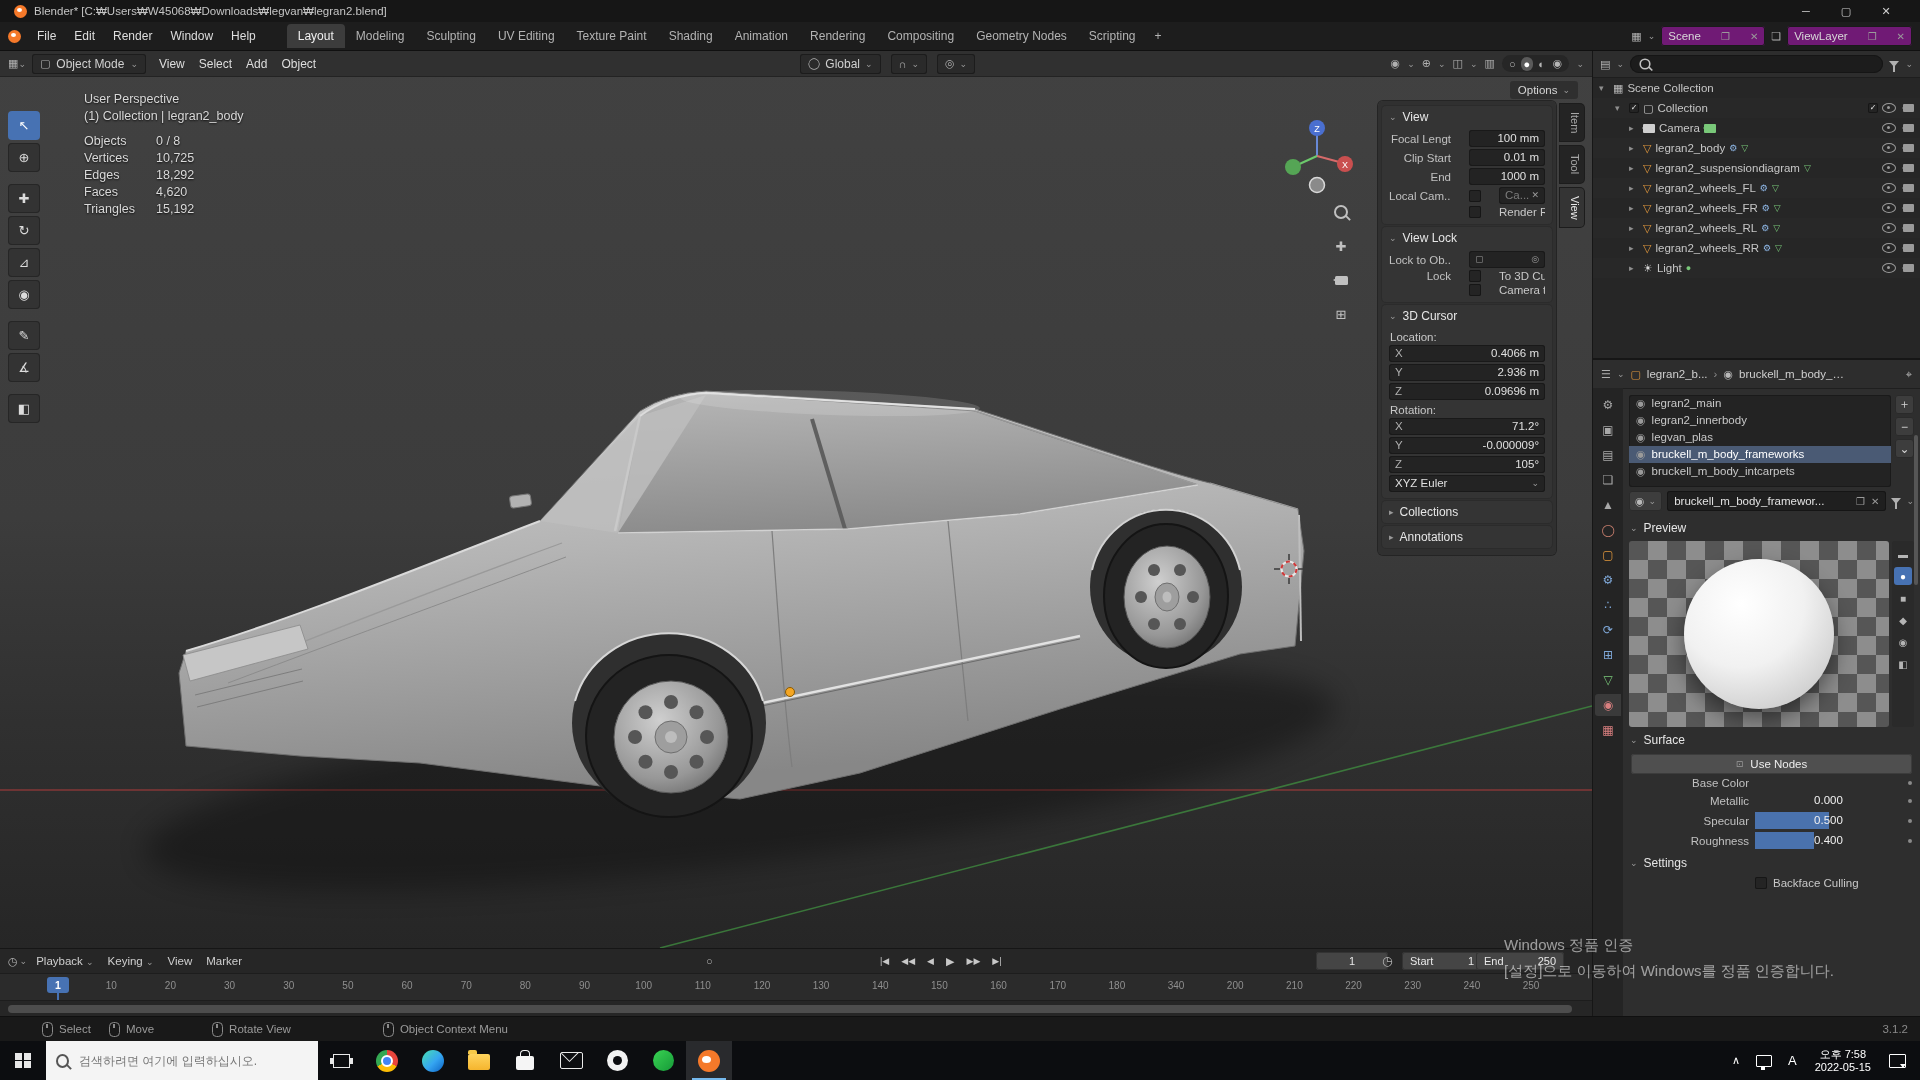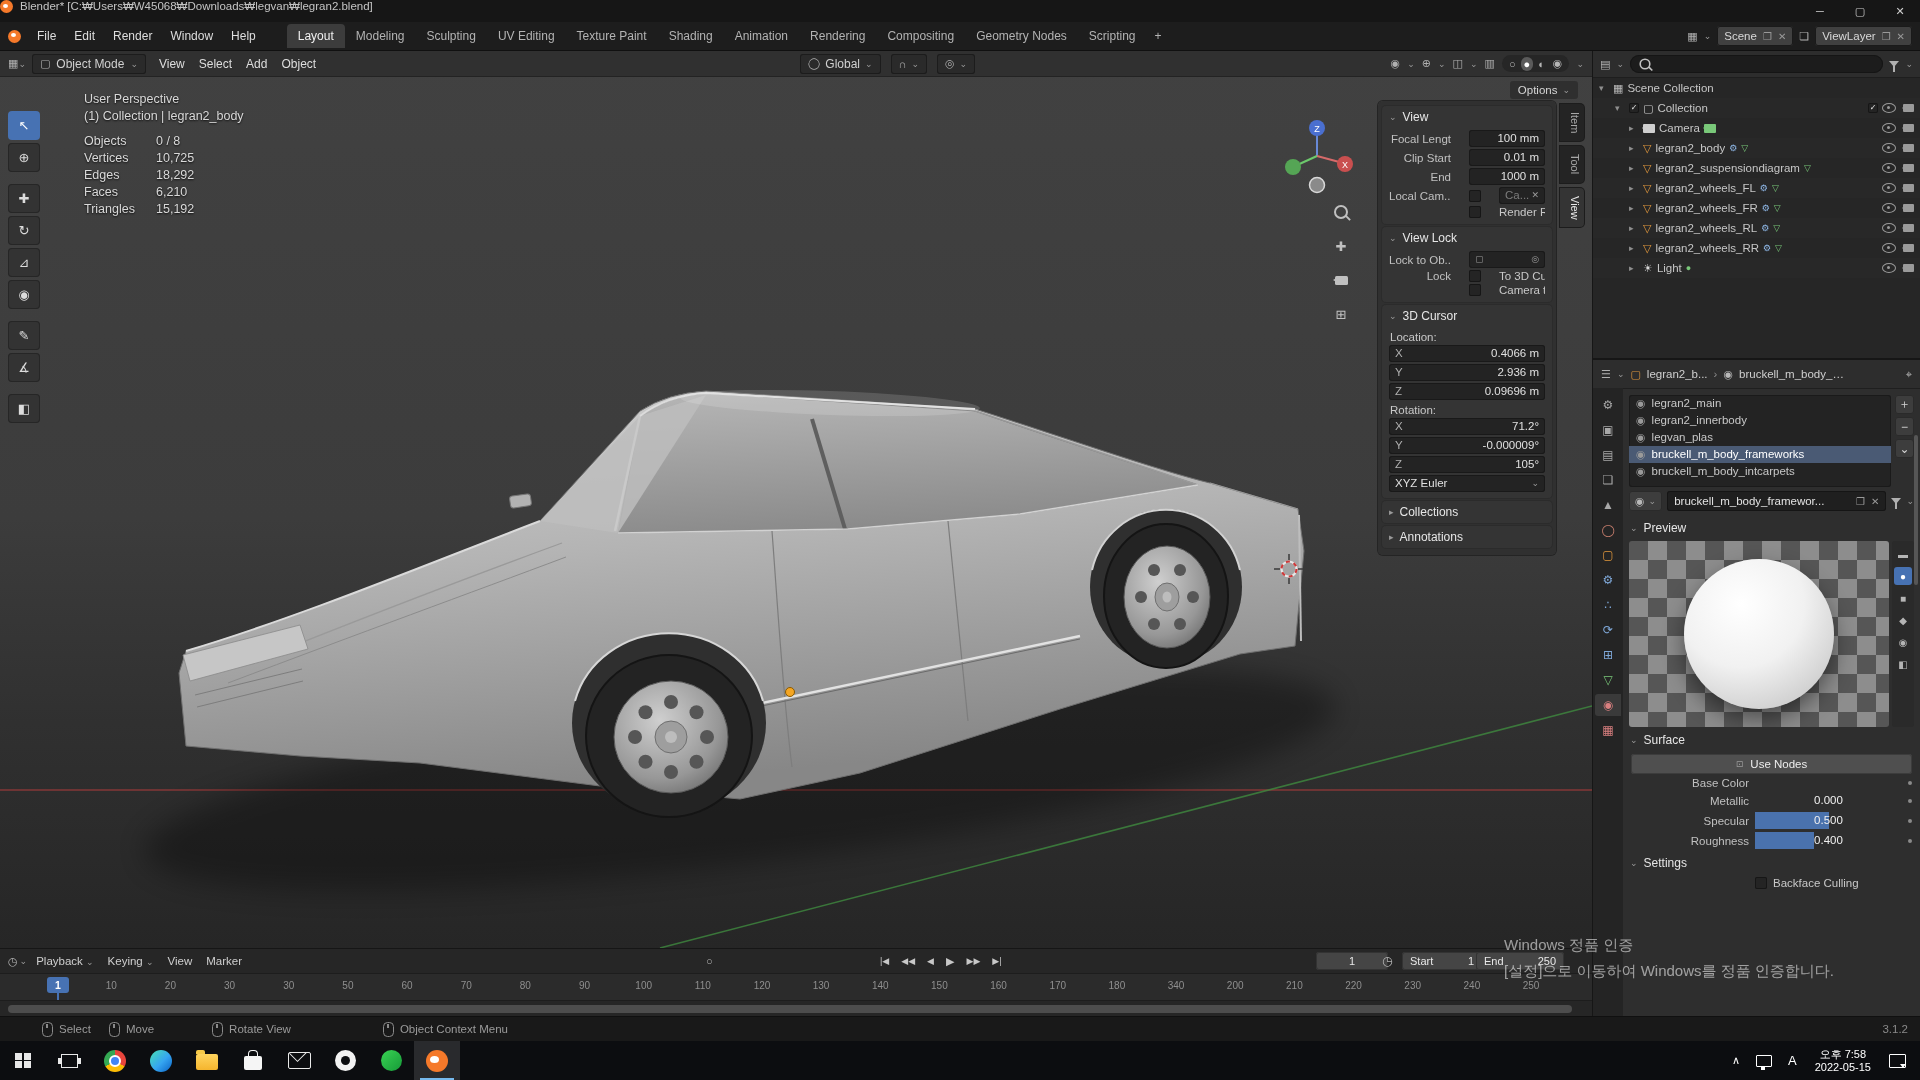--- a/index.html
+++ b/index.html
@@ -1,34 +1,34 @@
 <!DOCTYPE html>
 <html><head>
 <meta charset="utf-8">
 <style>
   html,body{margin:0;padding:0;width:1920px;height:1080px;overflow:hidden;background:#1d1d1d;
     font-family:"Liberation Sans","DejaVu Sans",sans-serif;color:#d0d0d0;font-size:12px;
     -webkit-user-select:none;user-select:none}
   
   .titlebar{position:absolute;top:0;left:0;width:1920px;height:22px;background:#161616;
-    display:flex;padding:0 0;box-sizing:border-box;font-size:11.5px;color:#c4c4c4}
+    display:flex;align-items:center;padding:0 14px;box-sizing:border-box;font-size:11.5px;color:#c4c4c4}
   .blogo{width:13px;height:13px;border-radius:50%;background:#f5792a;position:relative;margin-right:7px;flex:none}
   .blogo::after{content:"";position:absolute;left:2.5px;top:3.5px;width:5px;height:4px;background:#fff;border-radius:50%}
   .wbtns{margin-left:auto;display:flex}
   .wbtn{width:40px;text-align:center;font-size:11px;color:#cfcfcf;line-height:22px}
   
   .menubar{position:absolute;top:22px;left:0;width:1920px;height:29px;background:#1d1d1d;
     display:flex;align-items:center;padding:0 8px;box-sizing:border-box;border-bottom:1px solid #101010}
   .mi{padding:4px 9px;color:#dedede;border-radius:3px}
   .ws-wrap{display:flex;align-items:center;margin-left:22px}
   .ws{padding:5px 11px;color:#b3b3b3;border-radius:4px 4px 0 0;white-space:nowrap}
   .ws.active{background:#3c3c3c;color:#f0f0f0}
   .ws-add{padding:4px 8px;color:#b3b3b3}
   .tb-right{margin-left:auto;display:flex;align-items:center;gap:6px}
-  .tbw{display:flex;align-items:center;background:#404040;border-radius:3px;height:20px;padding:0 7px;gap:6px;
+  .tbw{display:flex;align-items:center;background:#701a75;border-radius:3px;height:20px;padding:0 7px;gap:20px;
     font-size:11.5px;color:#d8d8d8;box-shadow:inset 0 0 0 1px #1a1a1a}
   .mini{color:#9a9a9a;font-size:10px}
   .ico{color:#b0b0b0;font-size:11px}
   .caret{color:#9a9a9a;font-size:9px}
   
   .viewport{position:absolute;top:51px;left:0;width:1592px;height:897px;overflow:hidden;
     background:linear-gradient(180deg,#414141 0%,#3c3c3c 52%,#303030 75%,#262626 100%)}
   .vh{position:absolute;top:0;left:0;right:0;height:26px;background:#303030;border-bottom:1px solid #232323;
     display:flex;align-items:center;padding:0 8px;box-sizing:border-box;font-size:12px}
   .vh .mi{padding:3px 7px}
@@ -462,21 +462,21 @@
         <div class="srow">
           <span class="sl">Vertices</span>
           <span>10,725</span>
         </div>
         <div class="srow">
           <span class="sl">Edges</span>
           <span>18,292</span>
         </div>
         <div class="srow">
           <span class="sl">Faces</span>
-          <span>6,210</span>
+          <span>4,620</span>
         </div>
         <div class="srow">
           <span class="sl">Triangles</span>
           <span>15,192</span>
         </div>
       </div>
   </div>
 
   <svg class="gizmo" width="92" height="92">
     <line x1="46" y1="50" x2="46" y2="24" stroke="#6889d6" stroke-width="2"></line>
@@ -982,20 +982,24 @@
 
 <div class="taskbar">
   <div class="startbtn">
     <span class="winlogo">
         <i></i>
         <i></i>
         <i></i>
         <i></i>
       </span>
   </div>
+  <div class="tsearch">
+    <span class="icon-mag dark"></span>
+    <input placeholder="검색하려면 여기에 입력하십시오." style="">
+  </div>
   <div class="tb-app">
       <span class="ic-tv"></span>
     </div>
   <div style="display:flex">
       <div class="tb-app">
     <span class="ic-chrome"></span>
       </div>
       <div class="tb-app">
     <span class="ic-edge"></span>
       </div>

